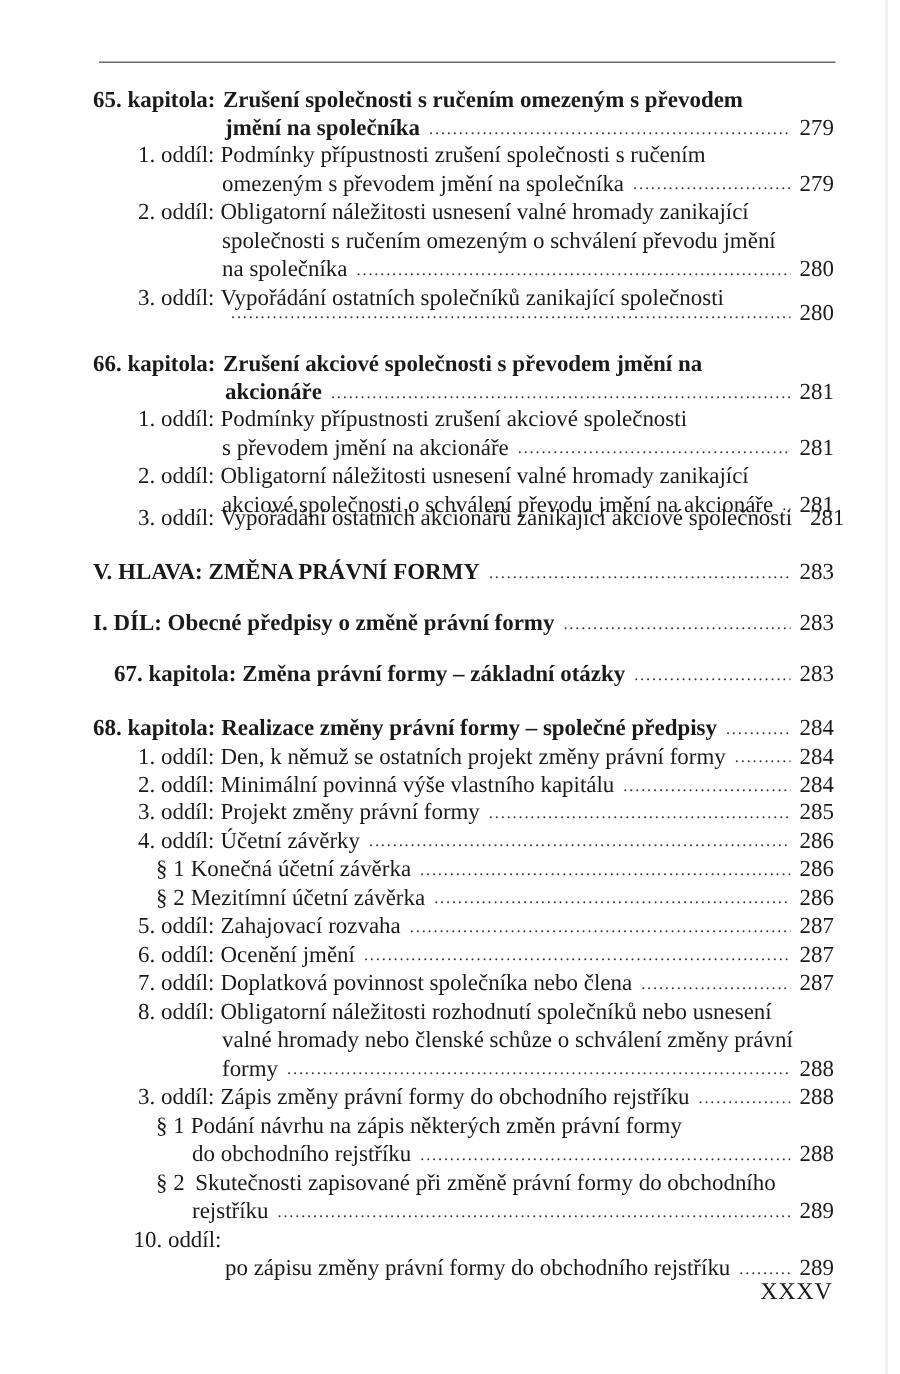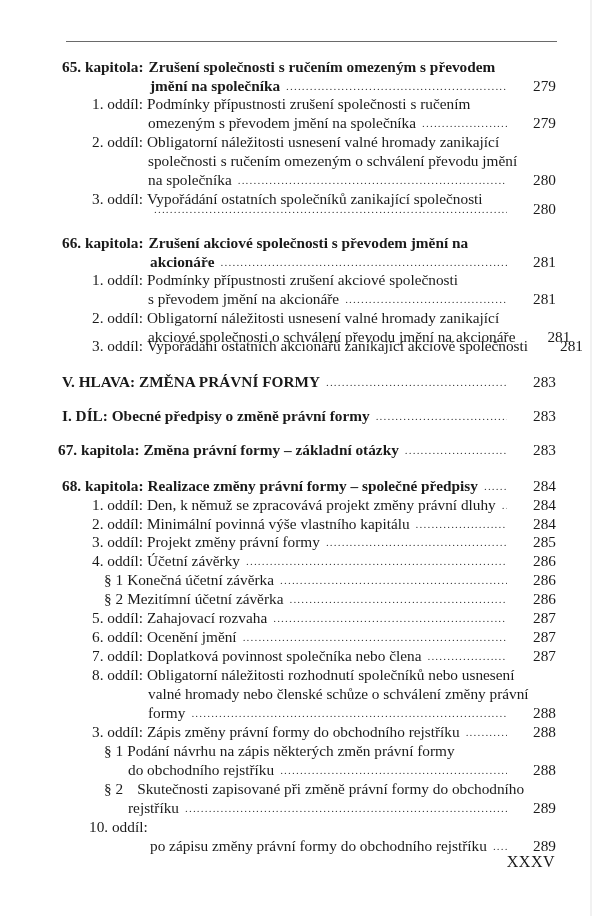--- a/index.html
+++ b/index.html
@@ -63,21 +63,20 @@
       color: #333;
       position: relative;
       top: -1px;
     }
     .line .leader::before {
       content: "........................................................................................................................................................................................................";
     }
     .line .page {
       flex: 0 0 auto;
       text-align: left;
-      margin-left: 20px;
     }
     .bold { font-weight: bold; }
     .folio {
       position: absolute;
       right: 45px;
       top: 852px;
       font-size: 16px;
       letter-spacing: 0.5px;
       line-height: 20px;
     }
@@ -174,35 +173,35 @@
     <span class="leader" style="font-weight:normal;"></span>
     <span class="page" style="font-weight:normal;">283</span>
   </div>
 
   <div class="line bold" style="top:406px; left:62px;">
     <span class="txt">I. DÍL: Obecné předpisy o změně právní formy</span>
     <span class="leader" style="font-weight:normal;"></span>
     <span class="page" style="font-weight:normal;">283</span>
   </div>
 
-  <div class="line bold" style="top:440px; left:58px;">
+  <div class="line bold" style="top:440px; left:76px;">
     <span class="txt">67. kapitola: Změna právní formy – základní otázky</span>
     <span class="leader" style="font-weight:normal;"></span>
     <span class="page" style="font-weight:normal;">283</span>
   </div>
 
   <div class="line bold" style="top:476px; left:62px;">
     <span class="txt">68. kapitola: Realizace změny právní formy – společné předpisy</span>
     <span class="leader" style="font-weight:normal;"></span>
     <span class="page" style="font-weight:normal;">284</span>
   </div>
 
   <div class="line" style="top:495px; left:92px;">
     <span class="label">1. oddíl:</span>
-    <span class="txt" style="margin-left:4px;">Den, k němuž se zpracovává projekt změny právní dluhy</span>
+    <span class="txt" style="margin-left:4px;">Den, k němuž se ostatních projekt změny právní formy</span>
     <span class="leader"></span>
     <span class="page">284</span>
   </div>
   <div class="line" style="top:514px; left:92px;">
     <span class="label">2. oddíl:</span>
     <span class="txt" style="margin-left:4px;text-align:center;">Minimální povinná výše vlastního kapitálu</span>
     <span class="leader"></span>
     <span class="page">284</span>
   </div>
   <div class="line" style="top:532px; left:92px;">
@@ -272,21 +271,21 @@
     <span class="label">§ 1</span>
     <span class="txt" style="margin-left:4px;">Podání návrhu na zápis některých změn právní formy</span>
   </div>
   <div class="line" style="top:760px; left:128px;">
     <span class="txt">do obchodního rejstříku</span>
     <span class="leader"></span>
     <span class="page">288</span>
   </div>
   <div class="line" style="top:779px; left:104px;">
     <span class="label">§ 2</span>
-    <span class="txt" style="margin-left:14px;">Skutečnosti zapisované při změně právní formy do obchodního</span>
+    <span class="txt" style="margin-left:7px;">Skutečnosti zapisované při změně právní formy do obchodního</span>
   </div>
   <div class="line" style="top:798px; left:128px;">
     <span class="txt">rejstříku</span>
     <span class="leader"></span>
     <span class="page">289</span>
   </div>
   <div class="line" style="top:817px; left:89px;">
     <span class="label">10. oddíl:</span>
   </div>
   <div class="line" style="top:836px; left:150px;">

